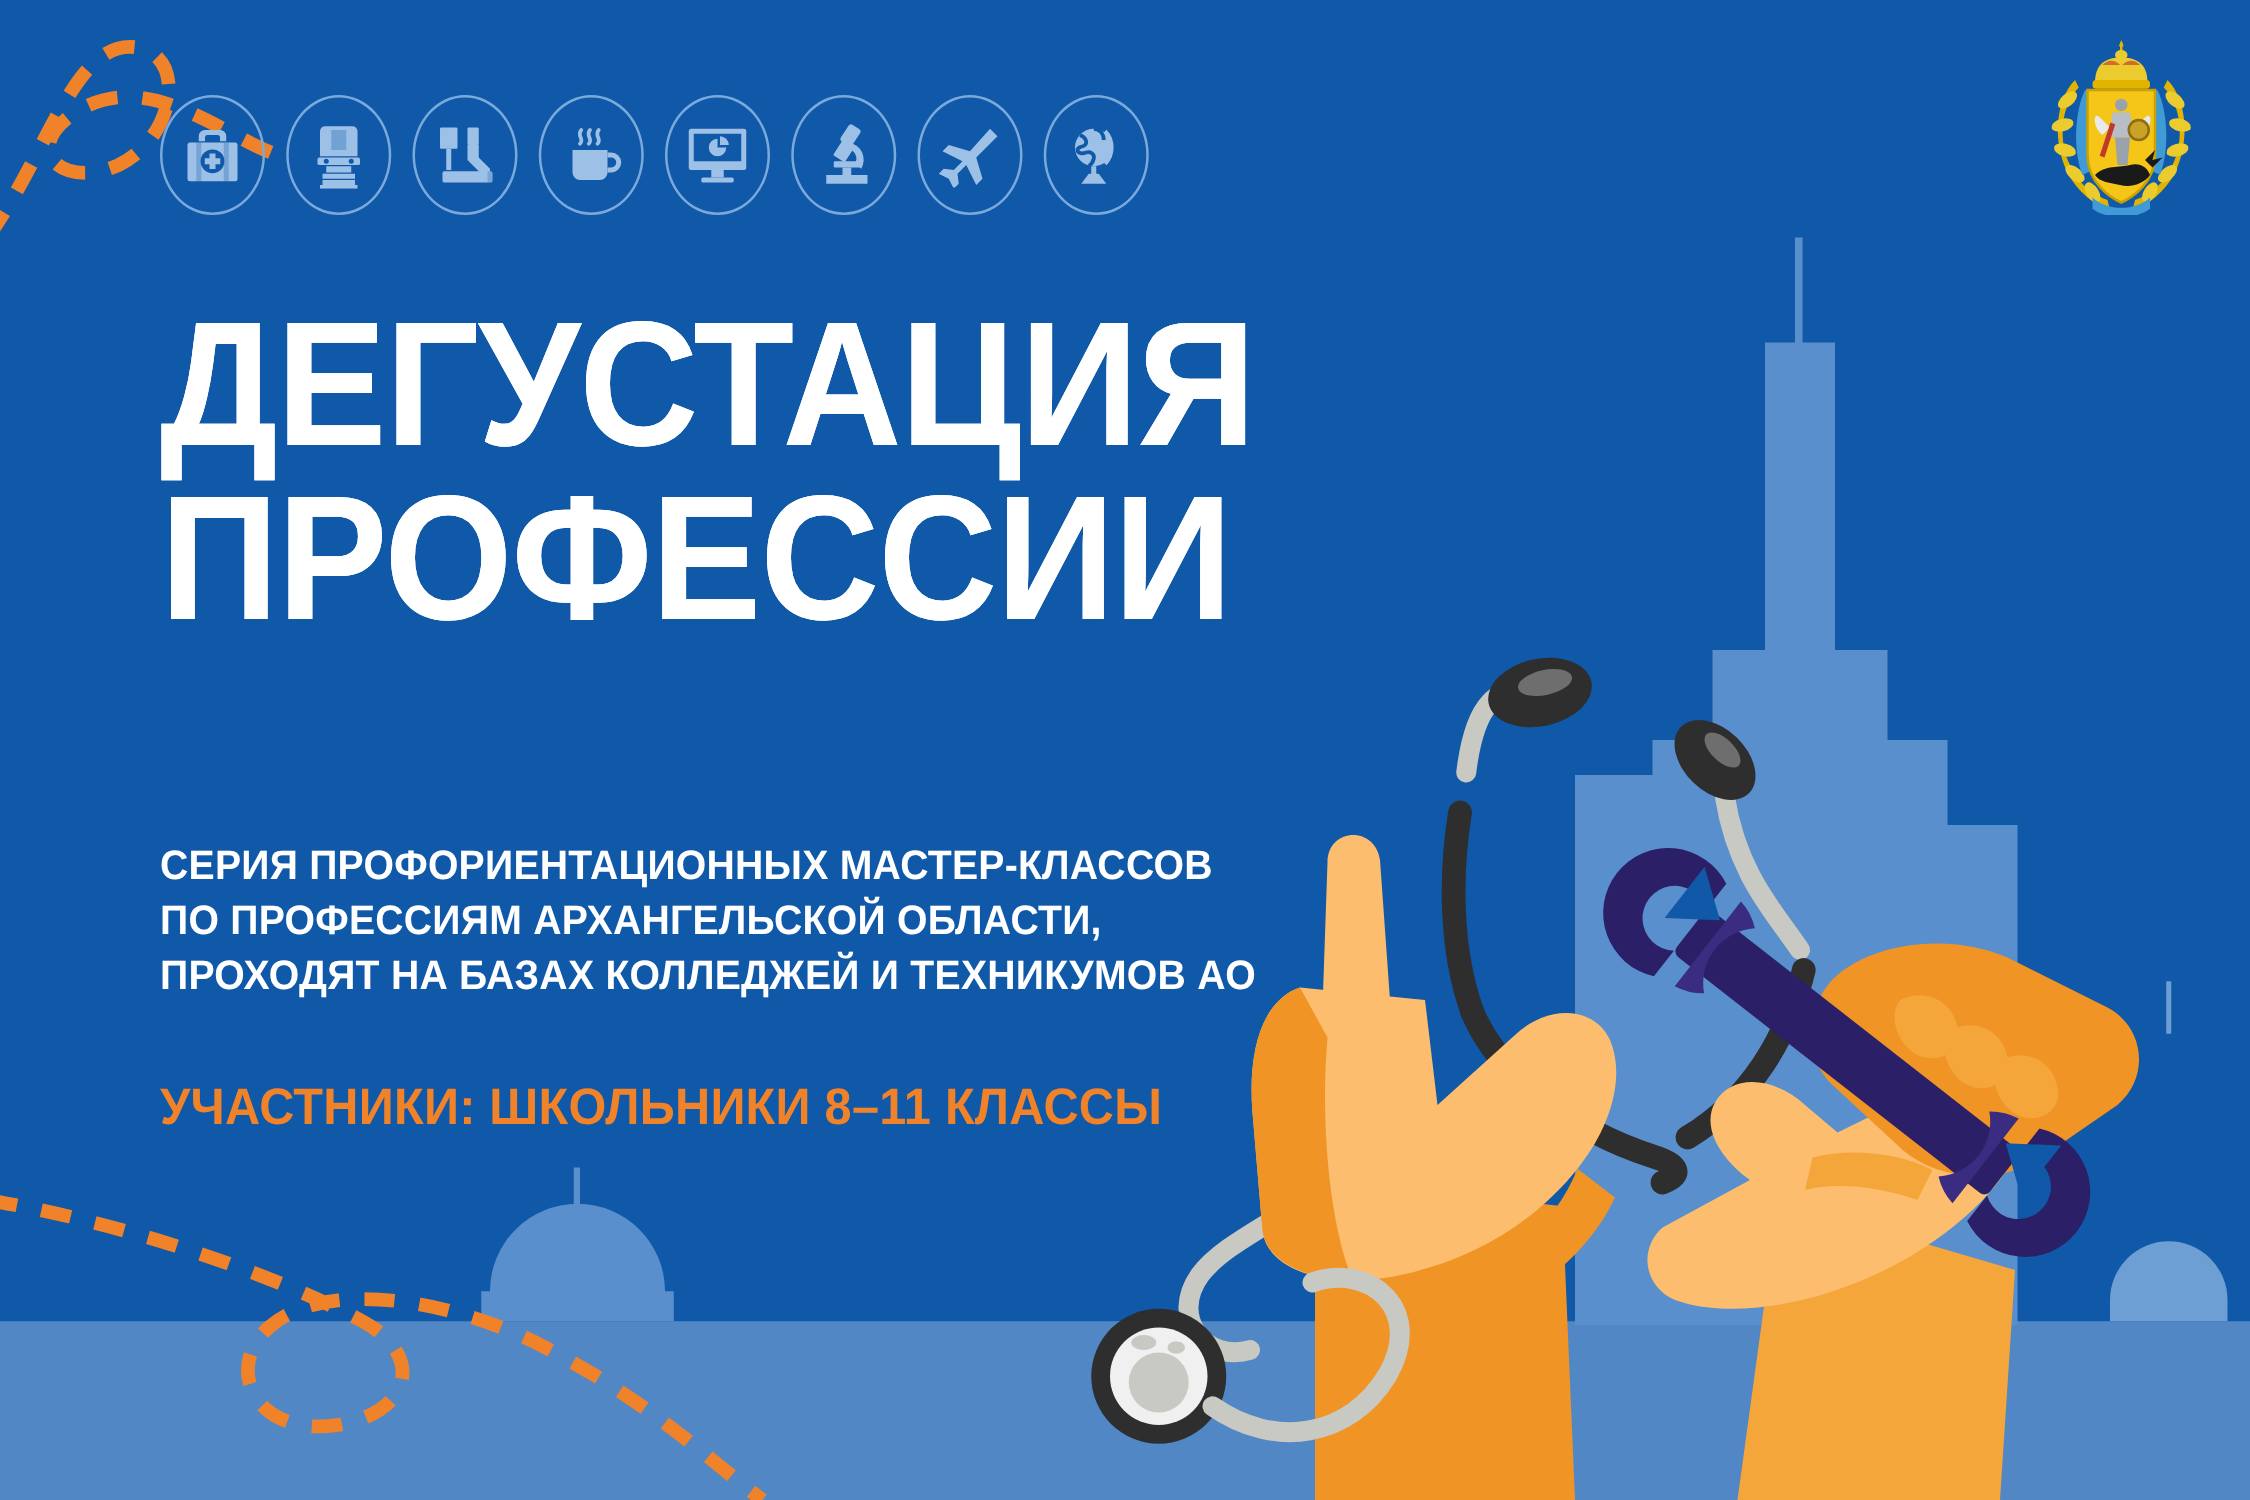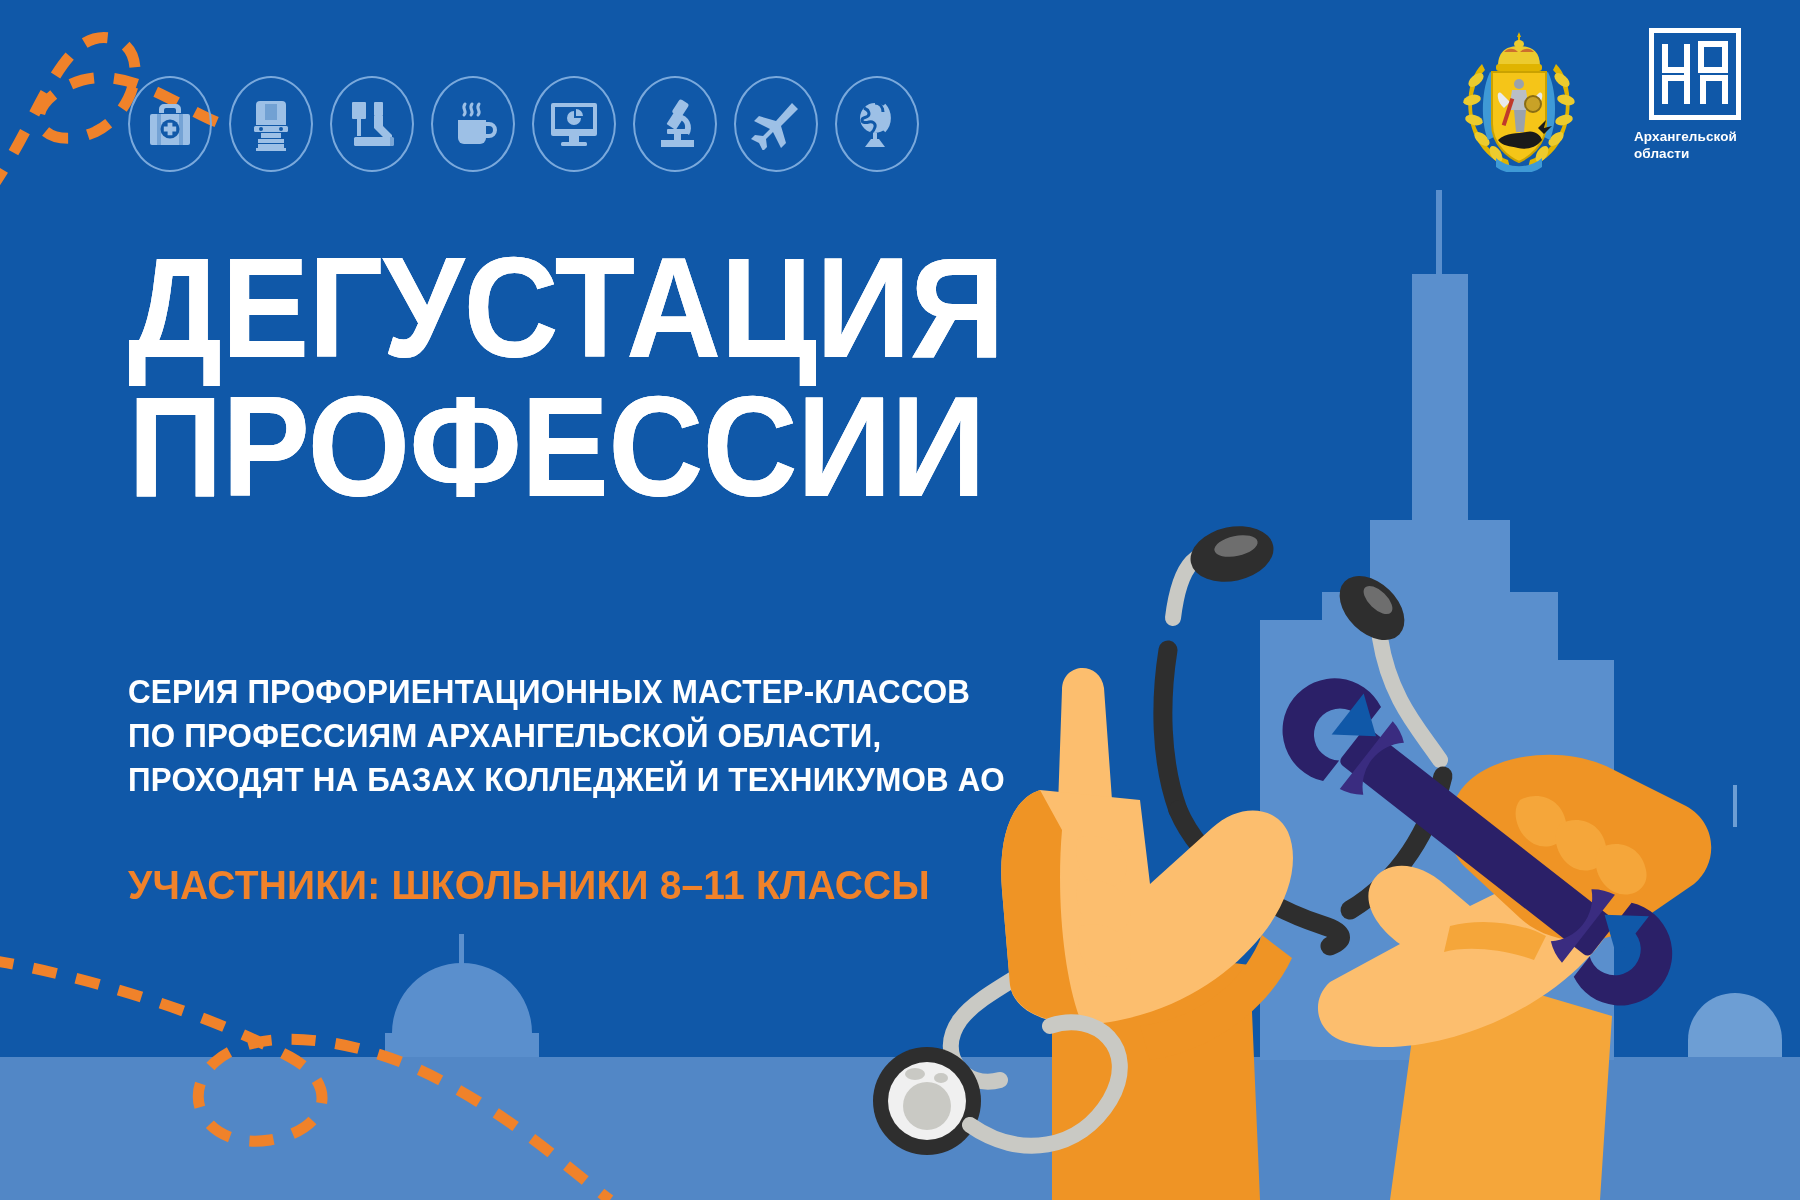--- a/index.html
+++ b/index.html
@@ -310,39 +310,20 @@
           <path d="M54 82 h12 l-2 22 h-8z" fill="#9aa2ab"></path>
           <rect x="46" y="70" width="4" height="28" transform="rotate(18 48 84)" fill="#c0392b"></rect>
           <circle cx="73" cy="76" r="8" fill="#c9a227" stroke="#8a6d14" stroke-width="2"></circle>
         </g>
 
         <path d="M38 112 C46 104 58 106 66 104 C74 102 80 106 82 112 C76 120 66 122 58 120 C50 118 42 118 38 112z" fill="#1a1a1a"></path>
         <path d="M78 100 l8 -8 l-2 8 l8 -2 l-8 8z" fill="#1a1a1a"></path>
       </svg>
     </div>
 
-    <div class="copp">
-      <svg class="copp-mark" viewBox="0 0 92 92">
-        <rect x="2" y="2" width="88" height="88" fill="none" stroke="#ffffff" stroke-width="6"></rect>
-        <g fill="none" stroke="#ffffff" stroke-width="6">
-
-          <path d="M16 16 v26 h22 v-26"></path>
-          <path d="M38 42 v8"></path>
-
-          <rect x="52" y="16" width="24" height="26"></rect>
-
-          <path d="M16 76 v-26 h22 v26"></path>
-          <path d="M54 76 v-26 h22 v26"></path>
-        </g>
-      </svg>
-      <div class="copp-text">
-        <div>Архангельской</div>
-        <div>области</div>
-      </div>
-    </div>
 
   </div>
 
   <svg class="art-layer" viewBox="0 0 1800 1200">
 
     <g fill="none" stroke="#c9c9c4" stroke-width="16" stroke-linecap="round">
       <path d="M1173 618 C1180 560, 1200 548, 1222 556"></path>
       <path d="M1380 638 C1390 700, 1420 730, 1440 760"></path>
       <path d="M1120 880 C1080 960, 990 980, 960 1020 C935 1055, 965 1090, 1000 1080"></path>
     </g>

